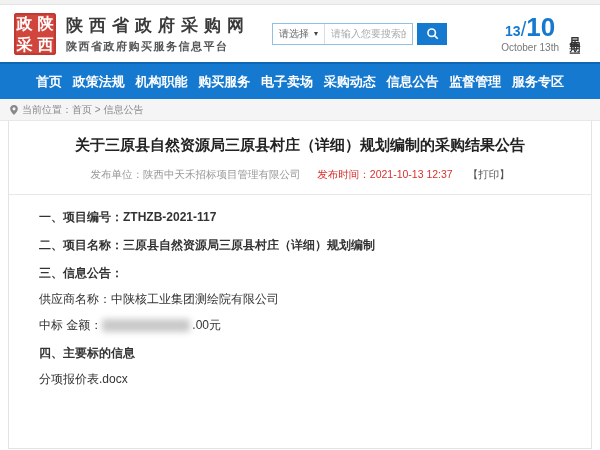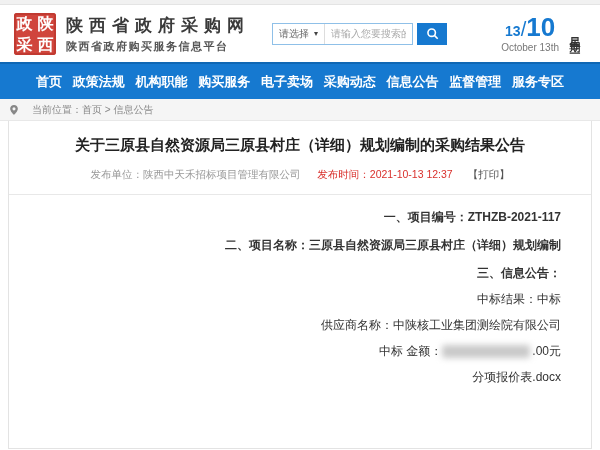--- a/index.html
+++ b/index.html
@@ -37,34 +37,34 @@
   .date-en { font-size:10px; color:#777; margin-top:2px; }
   .weekday { writing-mode:vertical-rl; font-size:11px; color:#333; letter-spacing:4px; font-weight:bold; }
 
   
   .nav { height:37px; background:#1679d0; border-top:2px solid #0f67b4; display:flex;
     align-items:center; justify-content:space-between; padding:0 36px;text-align:right; }
   .nav-item { color:#fff; font-size:13px; font-weight:bold; cursor:pointer; white-space:nowrap; }
 
   
   .breadcrumb { height:22px; background:#f5f5f5; border-bottom:1px solid #e8e8e8;
-    display:flex; align-items:center; padding:0 10px; font-size:10px; color:#888; gap:14px; }
+    display:flex; align-items:center; padding:0 10px; font-size:10px; color:#888; gap:4px; }
 
   
   .content { margin:0 8px; background:#fff; border:1px solid #e3e3e3; border-top:0;
     height:328px; padding:14px 30px 0 30px; }
   .art-title { text-align:center; font-size:15px; font-weight:bold; color:#222; margin-top:1px; }
   .meta { text-align:center; font-size:10.5px; color:#999; margin-top:13px; }
   .meta .pub { color:#999; }
   .meta .time { color:#d9302c; margin-left:14px; }
   .meta .print { color:#555; margin-left:12px; cursor:pointer; }
   .divider { border-bottom:1px solid #e8e8e8; margin:12px -30px 0 -30px; }
 
   .body-lines { font-size:12px; color:#333; margin-top:14px; }
-  .bl { margin-top:9px; line-height:17px;text-align:right; }
+  .bl { margin-top:9px; line-height:17px; }
   .bl.bold { font-weight:bold; margin-top:11px; }
   .blurbox { display:inline-block; width:88px; height:13px; background:#c9c9c9;
     filter:blur(3px); vertical-align:middle; border-radius:2px; margin-right:2px; }
 </style>
 </head>
 <body>
 
 <div class="topstrip"></div>
 
 <div class="header">
@@ -131,22 +131,22 @@
     <span class="pub">发布单位：陕西中天禾招标项目管理有限公司</span>
     <span class="time"><span>发布时间：</span><span>2021-10-13 12:37</span></span>
     <span class="print">【打印】</span>
   </div>
   <div class="divider"></div>
 
   <div class="body-lines">
     <div class="bl bold">一、项目编号：ZTHZB-2021-117</div>
     <div class="bl bold">二、项目名称：三原县自然资源局三原县村庄（详细）规划编制</div>
     <div class="bl bold">三、信息公告：</div>
-    <div class="bl">中标结果：中标</div>
     <div class="bl">供应商名称：中陕核工业集团测绘院有限公司</div>
     <div class="bl">
       <span>中标 金额：</span><span class="blurbox"></span><span>.00元</span>
     </div>
+    <div class="bl bold">四、主要标的信息</div>
     <div class="bl">分项报价表.docx</div>
 
   </div>
 
 </div>
 
 </body></html>

